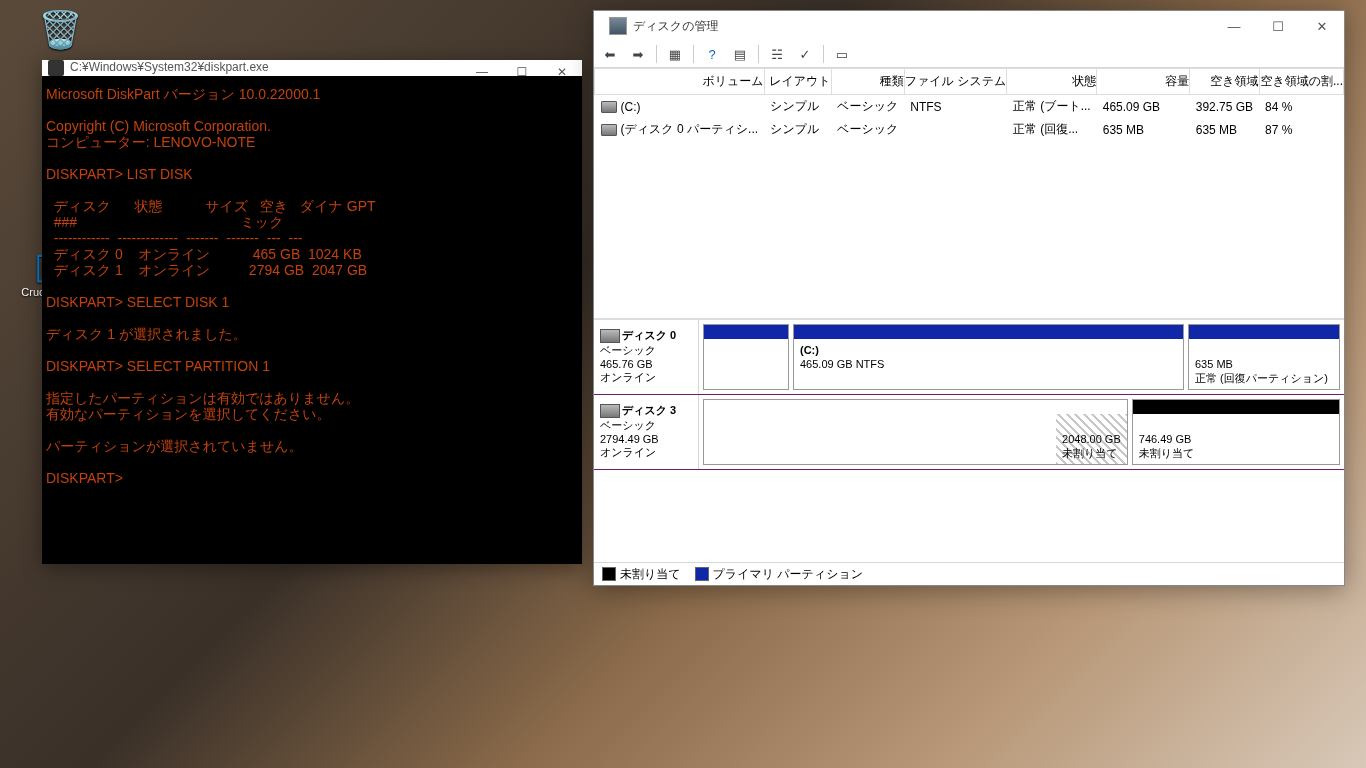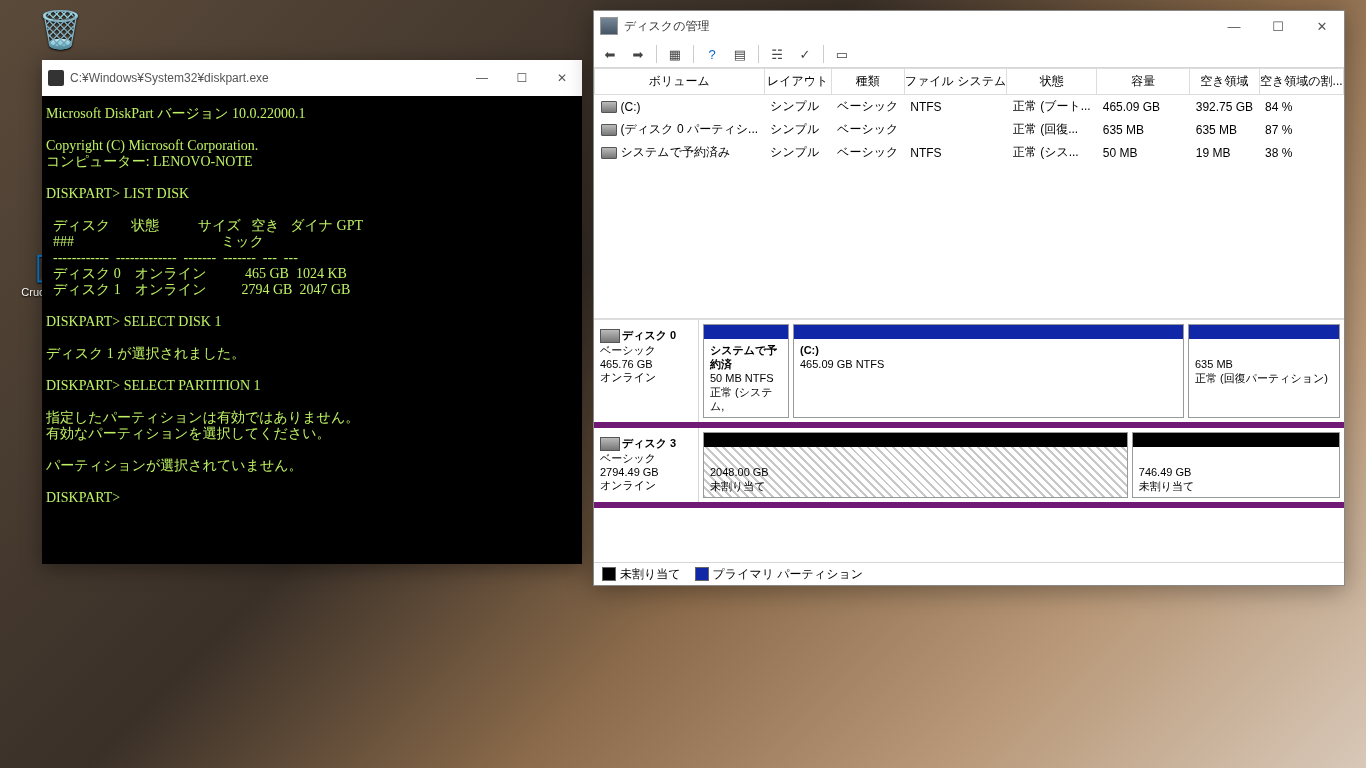--- a/index.html
+++ b/index.html
@@ -1,44 +1,44 @@
 <!DOCTYPE html>
 <html><head>
 <meta charset="utf-8">
 <style>
   html,body{margin:0;padding:0;width:1366px;height:768px;overflow:hidden;font-family:"Yu Gothic UI","Meiryo",sans-serif;font-size:12px;background:linear-gradient(135deg,#5a4a3a 0%,#3a3028 40%,#8a6a4a 60%,#b89878 80%,#d8c8b8 100%);position:relative}
   .desk-icon{position:absolute;width:74px;text-align:center;color:#fff;font-size:11px;text-shadow:0 1px 2px #000}
   .desk-icon .glyph{font-size:36px;line-height:40px}
   .desk-icon .label{word-break:break-all}
   
   .win-console{position:absolute;left:42px;top:60px;width:540px;height:504px;background:#000;box-shadow:0 4px 20px rgba(0,0,0,.4)}
-  .con-title{height:36px;background:#fff;display:flex;align-items:center;font-size:12px;color:#555}
+  .con-title{height:16px;background:#fff;display:flex;font-size:12px;color:#555}
   .con-title .icon{width:16px;height:16px;margin:0 6px;background:#333;border-radius:2px}
   .con-title .t{flex:1}
   .con-controls{display:flex}
   .con-controls div{width:40px;height:24px;display:flex;align-items:center;justify-content:center;color:#555}
-  .con-body{padding:10px 0 4px 4px;color:#bef264;font-family:Liberation Serif, serif;font-size:14px;line-height:16px;white-space:pre}
+  .con-body{padding:10px 0 4px 4px;color:#c2410c;font-family:Liberation Sans, sans-serif;font-size:14px;line-height:16px;white-space:pre}
   
   .win-dm{position:absolute;left:593px;top:10px;width:750px;height:574px;background:#fff;border:1px solid #888;box-shadow:0 4px 24px rgba(0,0,0,.35);display:flex;flex-direction:column}
-  .dm-title{height:30px;display:flex;align-items:center;padding-left:6px;background:#fff}
+  .dm-title{height:30px;display:flex;align-items:center;padding-left:15px;background:#fff}
   .dm-title .icon{width:16px;height:16px;margin-right:6px;background:linear-gradient(#789,#456);border:1px solid #999}
   .dm-title .t{flex:1;font-size:12px;color:#333}
   .dm-controls{display:flex}
   .dm-controls div{width:44px;height:30px;display:flex;align-items:center;justify-content:center;color:#555;font-size:13px}
   .dm-menu{height:22px;display:flex;align-items:center;padding:0 6px;gap:14px;font-size:12px;border-bottom:1px solid #e6e6e6}
   .dm-toolbar{height:26px;display:flex;align-items:center;padding:0 4px;gap:4px;border-bottom:1px solid #d6d6d6}
   .tb-btn{width:22px;height:22px;border:1px solid transparent;display:flex;align-items:center;justify-content:center;font-size:13px;color:#444}
   .tb-sep{width:1px;height:18px;background:#ccc;margin:0 2px}
   .dm-list{flex:0 0 250px;overflow:auto;border-bottom:2px solid #ddd}
   table.vols{border-collapse:collapse;width:100%;font-size:12px}
-  table.vols th{text-align:center;font-weight:400;padding:4px 0;border:1px solid #ddd;background:#fff;white-space:nowrap}
+  table.vols th{text-align:right;font-weight:400;padding:4px 0;border:1px solid #ddd;background:#fff;white-space:nowrap}
   table.vols td{padding:3px 6px;white-space:nowrap}
   .vol-icon{display:inline-block;width:14px;height:10px;background:linear-gradient(#bbb,#777);border:1px solid #555;border-radius:1px;margin-right:4px;vertical-align:middle}
   .dm-graphs{flex:1;overflow:auto;background:#fff}
-  .disk-row{display:flex;border-bottom:6px solid #701a75}
+  .disk-row{display:flex;border-bottom:1px solid #701a75}
   .disk-head{width:92px;padding:8px 6px;font-size:11px;border-right:1px solid #d6d6d6}
   .disk-head .dicon{display:inline-block;width:18px;height:12px;background:linear-gradient(#bbb,#777);border:1px solid #555;margin-right:2px;vertical-align:middle}
   .disk-head .dn{font-weight:700}
   .disk-parts{flex:1;display:flex;gap:4px;padding:4px}
   .part{border:1px solid #999;font-size:11px;padding:0;display:flex;flex-direction:column}
   .part .stripe{height:14px}
   .stripe.blue{background:#1028a8}
   .stripe.black{background:#000}
   .part .hatch{background:repeating-linear-gradient(45deg,#c8c8c8 0 2px,#fff 2px 6px)}
   .part .plabel{padding:4px 6px;line-height:14px}
@@ -146,68 +146,57 @@
           <tr>
             <td><span class="vol-icon"></span>(ディスク 0 パーティシ...</td>
             <td>シンプル</td>
             <td>ベーシック</td>
             <td></td>
             <td>正常 (回復...</td>
             <td>635 MB</td>
             <td>635 MB</td>
             <td>87 %</td>
           </tr>
-          <tr>
-            <td><span class="vol-icon"></span>システムで予約済み</td>
-            <td>シンプル</td>
-            <td>ベーシック</td>
-            <td>NTFS</td>
-            <td>正常 (シス...</td>
-            <td>50 MB</td>
-            <td>19 MB</td>
-            <td>38 %</td>
-          </tr>
         </tbody>
     </table>
   </div>
 
   <div class="dm-graphs">
 
     <div class="disk-row">
       <div class="disk-head">
         <span class="dicon"></span><span class="dn">ディスク 0</span><br>
         <span>ベーシック</span><br>
         <span>465.76 GB</span><br>
         <span>オンライン</span>
       </div>
       <div class="disk-parts">
         <div class="part" style="width:84px">
           <div class="stripe blue"></div>
-          <div class="plabel"><b>システムで予約済</b><br><span>50 MB NTFS</span><br><span>正常 (システム,</span></div>
         </div>
         <div class="part" style="flex:1">
           <div class="stripe blue"></div>
           <div class="plabel"><b>(C:)</b><br><span>465.09 GB NTFS</span><br></div>
         </div>
         <div class="part" style="width:150px">
           <div class="stripe blue"></div>
           <div class="plabel"><br><span>635 MB</span><br><span>正常 (回復パーティション)</span></div>
         </div>
       </div>
     </div>
 
     <div class="disk-row">
       <div class="disk-head">
         <span class="dicon"></span><span class="dn">ディスク 3</span><br>
         <span>ベーシック</span><br>
         <span>2794.49 GB</span><br>
         <span>オンライン</span>
       </div>
       <div class="disk-parts">
-        <div class="part" style="flex:2.05;">
+        <div class="part" style="flex:2.05;align-items:flex-end;">
           <div class="stripe black"></div>
           <div class="plabel hatch" style="flex:1"><br><span>2048.00 GB</span><br><span>未割り当て</span></div>
         </div>
         <div class="part" style="flex:1">
           <div class="stripe black"></div>
           <div class="plabel" style="flex:1"><br><span>746.49 GB</span><br><span>未割り当て</span></div>
         </div>
       </div>
     </div>
   </div>

